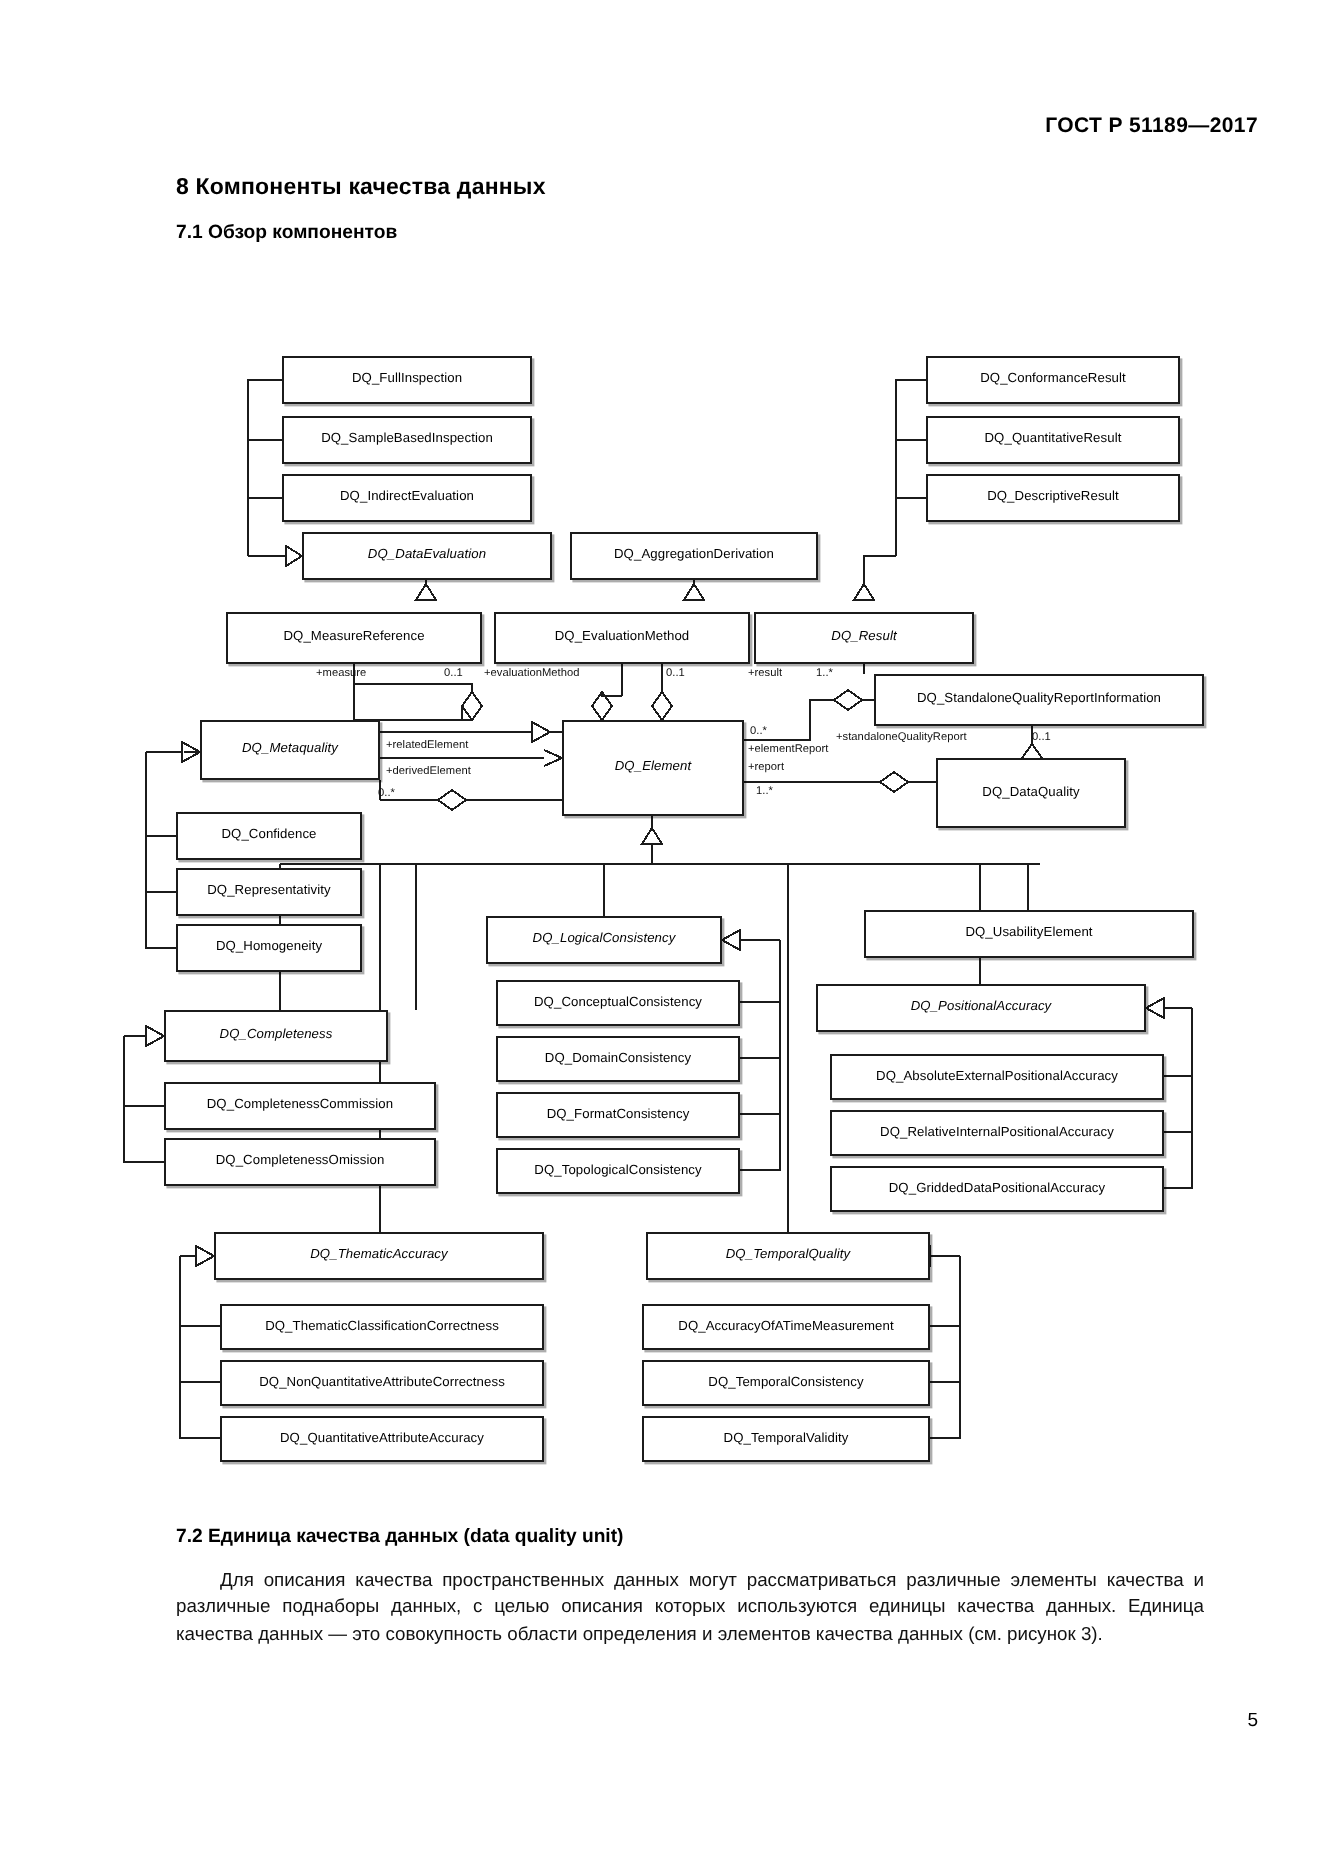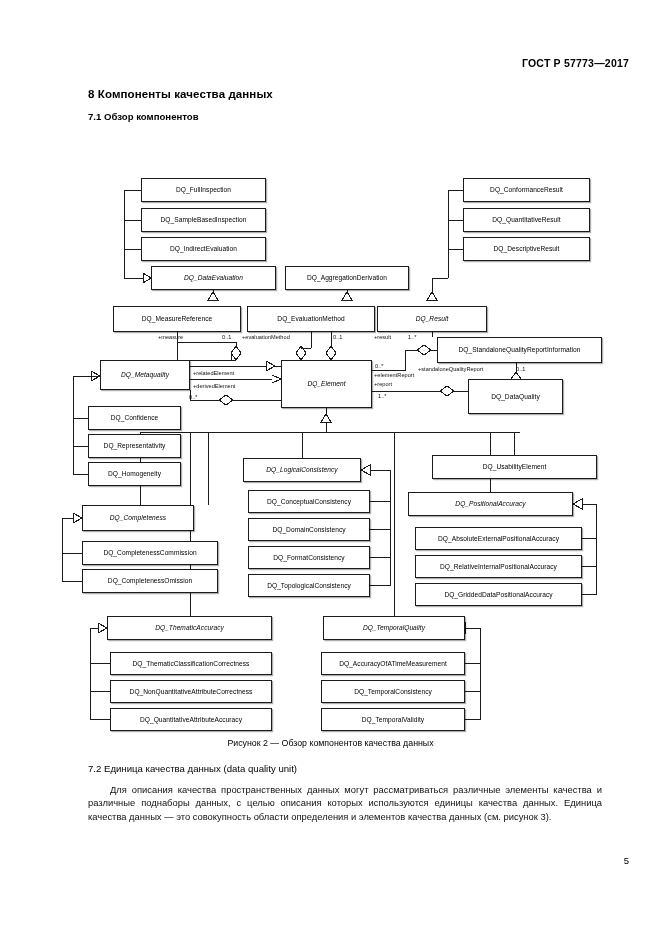--- a/index.html
+++ b/index.html
@@ -7,21 +7,21 @@
        font-family:"Liberation Sans",sans-serif;color:#000;
        -webkit-font-smoothing:antialiased;}
   .page{position:absolute;inset:0;width:661px;height:936px;overflow:hidden;}
 
   
   .hdr{position:absolute;top:57px;right:32px;font-size:10.5px;font-weight:bold;letter-spacing:.2px;}
 
   
   .h1{position:absolute;left:88px;top:88px;font-size:11.5px;font-weight:bold;letter-spacing:.1px;}
   .h2a{position:absolute;left:88px;top:111px;font-size:9.6px;font-weight:bold;text-align:center;}
-  .h2b{position:absolute;left:88px;top:763px;font-size:9.6px;font-weight:normal;}
+  .h2b{position:absolute;left:88px;top:763px;font-size:9.6px;font-weight:bold;}
   .para{position:absolute;font-size:9.4px;line-height:13.4px;text-align:justify;
         text-justify:inter-word;color:#111;}
   .p1{left:88px;top:131px;width:514px;text-indent:22px;}
   .p2{left:88px;top:783px;width:514px;text-indent:22px;}
   .cap{position:absolute;left:0;top:738px;width:661px;text-align:center;font-size:8.8px;}
   .pageno{position:absolute;right:32px;top:855px;font-size:9.5px;}
 
   
   #diagram{position:absolute;left:0;top:170px;width:661px;height:565px;}
   #diagram svg{position:absolute;left:0;top:0;}
@@ -30,21 +30,21 @@
         font-size:6.6px;letter-spacing:.05px;line-height:8px;padding:0 2px;
         box-shadow:1.2px 1.2px 0 rgba(0,0,0,.32);}
   .node.abs{font-style:italic;}
   .lbl{position:absolute;font-size:5.6px;white-space:nowrap;letter-spacing:.02px;color:#111;}
 </style>
 </head>
 <body>
 
 <div class="page">
 
-  <div class="hdr">ГОСТ Р 57773—2017</div>
+  <div class="hdr">ГОСТ Р 51189—2017</div>
 
   <div class="h1">8  Компоненты качества данных</div>
   <div class="h2a">7.1  Обзор компонентов</div>
 
   <div id="diagram">
     <svg width="661" height="565">
       <defs>
         <marker id="hollowtri-up" markerWidth="12" markerHeight="10" refX="6" refY="9" orient="auto-start-reverse">
           <path d="M1,9 L6,0 L11,9 Z" fill="#fff" stroke="#1b1b1b" stroke-width="1"></path>
         </marker>
@@ -206,19 +206,18 @@
       <div class="lbl" style="left: 516px; top: 196px;">0..1</div>
       <div class="lbl" style="left: 375px; top: 193px;">0..*</div>
       <div class="lbl" style="left: 374px; top: 202px;">+elementReport</div>
       <div class="lbl" style="left: 374px; top: 211px;">+report</div>
       <div class="lbl" style="left: 378px; top: 223px;">1..*</div>
       <div class="lbl" style="left: 193px; top: 200px;">+relatedElement</div>
       <div class="lbl" style="left: 193px; top: 213px;">+derivedElement</div>
       <div class="lbl" style="left: 189px; top: 224px;">0..*</div>
     </div>
 
-  <div class="cap">Рисунок 2 — Обзор компонентов качества данных</div>
 
   <div class="h2b">7.2  Единица качества данных (data quality unit)</div>
   <div class="para p2">Для описания качества пространственных данных могут рассматриваться различные элементы качества и различные поднаборы данных, с целью описания которых используются единицы качества данных. Единица качества данных — это совокупность области определения и элементов качества данных (см. рисунок 3).</div>
 
   <div class="pageno">5</div>
 </div>
 
 </body></html>

